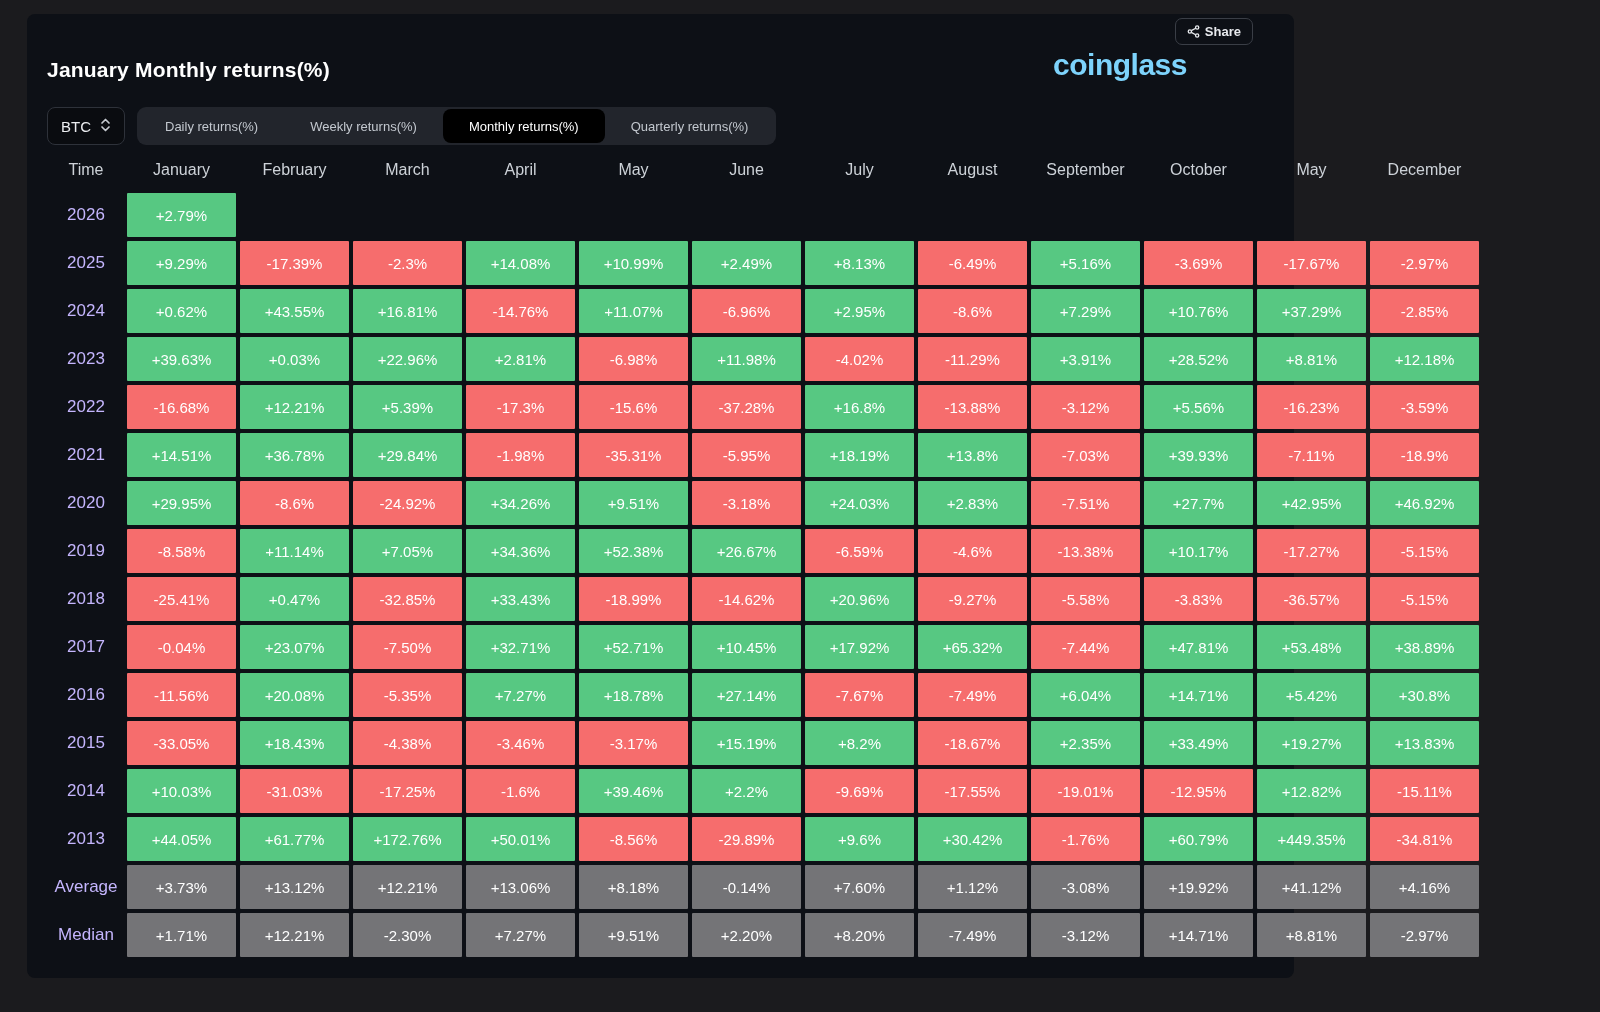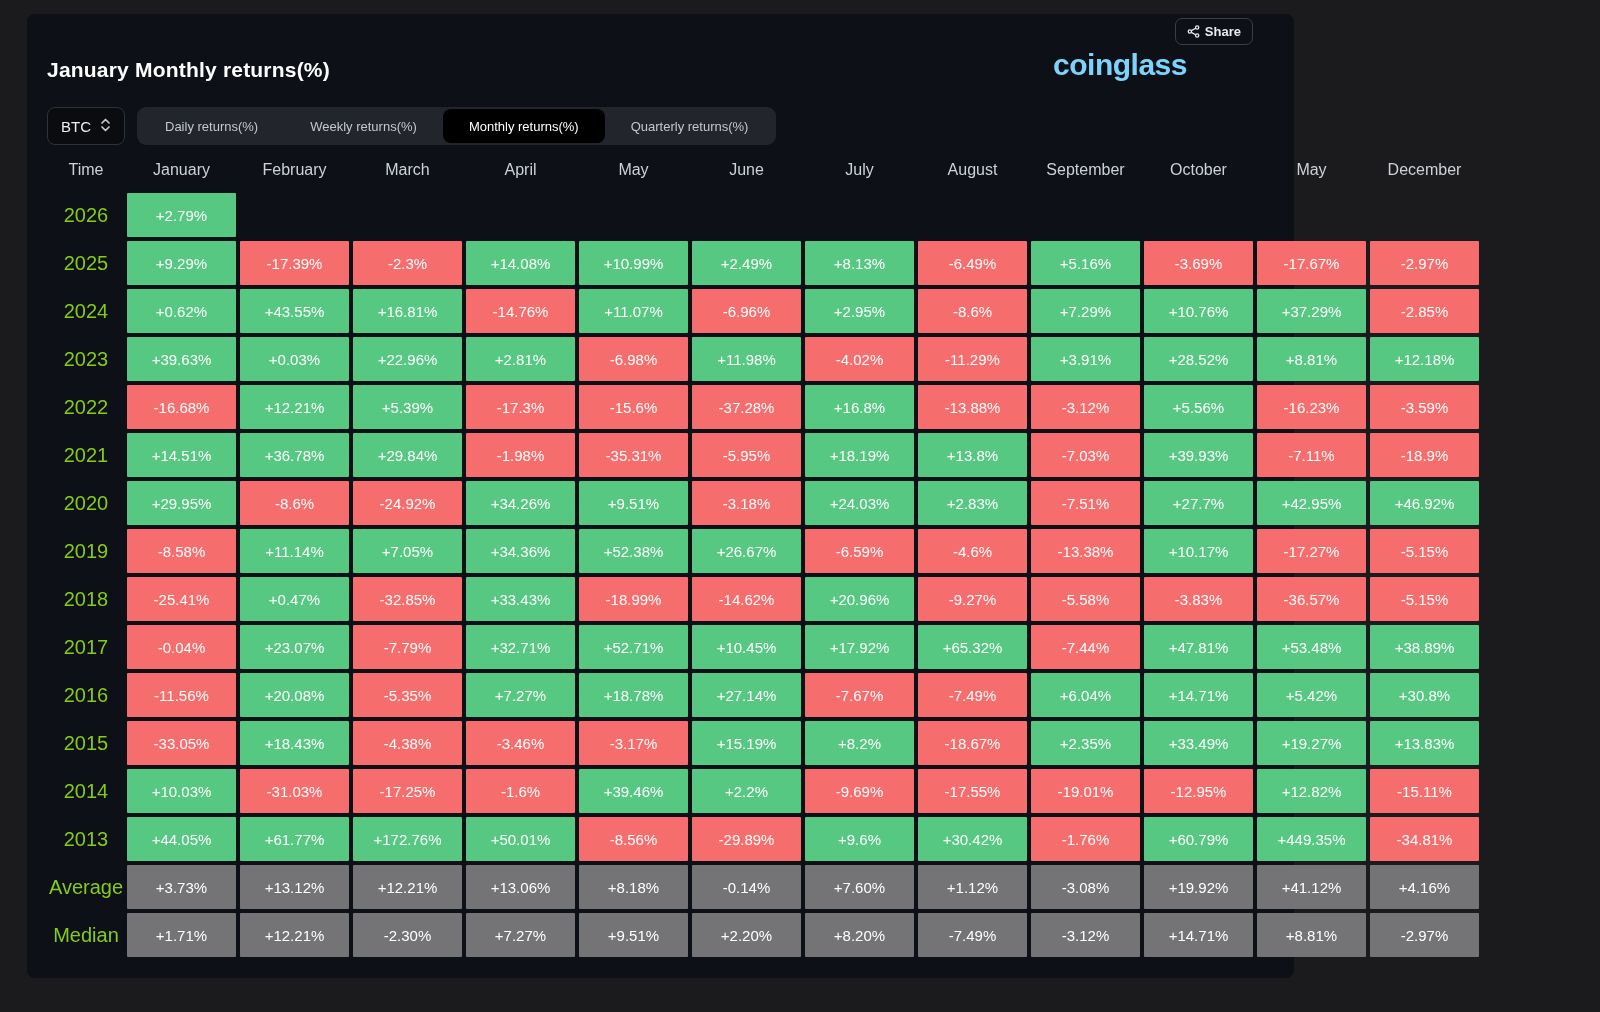--- a/index.html
+++ b/index.html
@@ -21,21 +21,21 @@
     background:#0a0c10;border:1px solid #2e323a;border-radius:8px;color:#eceef1;
     font-family:"Liberation Sans",sans-serif;font-size:15px;cursor:pointer;}
   .tabs{display:flex;align-items:center;background:#22252c;border-radius:9px;height:38px;padding:0 2px;}
   .tab{height:34px;padding:0 26px;border:none;background:transparent;border-radius:8px;color:#c3c8cf;
     font-family:"Liberation Sans",sans-serif;font-size:13px;cursor:pointer;display:flex;align-items:center;}
   .tab.active{background:#000000;color:#ffffff;}
   .table{position:absolute;left:20px;top:134px;width:1434px;}
   .trow{display:grid;grid-template-columns:78px repeat(12,1fr);height:48px;}
   .trow.thead{height:43px;}
   .hcell{display:flex;align-items:center;justify-content:center;color:var(--muted);font-size:16px;}
-  .rlabel{display:flex;align-items:center;justify-content:center;color:#84cc16;font-size:20px;}
+  .rlabel{display:flex;align-items:center;justify-content:center;color:#c4b5fd;font-size:17px;}
   .cell{margin:2px;border-radius:1px;display:flex;align-items:center;justify-content:center;
     color:#ffffff;font-size:15px;}
   .cell.pos{background:var(--pos);}
   .cell.neg{background:var(--neg);}
   .cell.summary{background:var(--sum);}
   .cell.empty{background:transparent;}
 </style>
 </head>
 <body>
 
@@ -222,21 +222,21 @@
         <div class="cell neg">-9.27%</div>
         <div class="cell neg">-5.58%</div>
         <div class="cell neg">-3.83%</div>
         <div class="cell neg">-36.57%</div>
         <div class="cell neg">-5.15%</div>
       </div>
       <div class="trow">
         <div class="rlabel">2017</div>
         <div class="cell neg">-0.04%</div>
         <div class="cell pos">+23.07%</div>
-        <div class="cell neg">-7.79%</div>
+        <div class="cell neg">-7.50%</div>
         <div class="cell pos">+32.71%</div>
         <div class="cell pos">+52.71%</div>
         <div class="cell pos">+10.45%</div>
         <div class="cell pos">+17.92%</div>
         <div class="cell pos">+65.32%</div>
         <div class="cell neg">-7.44%</div>
         <div class="cell pos">+47.81%</div>
         <div class="cell pos">+53.48%</div>
         <div class="cell pos">+38.89%</div>
       </div>

